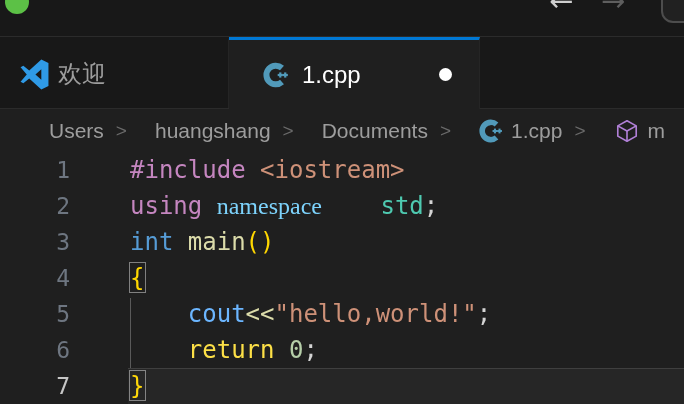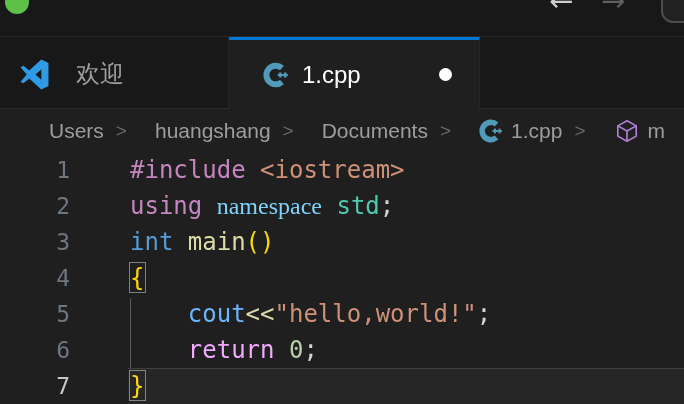--- a/index.html
+++ b/index.html
@@ -34,21 +34,21 @@
   
   .tabbar {
     display:flex; height:72px; background:#181818;
     border-bottom:1px solid #2b2b2b; position:relative; z-index:4;
   }
   .tab {
     display:flex; align-items:center; height:71px;
     border-top:3px solid transparent; border-right:1px solid #252525;
     cursor:pointer; white-space:nowrap;
   }
-  .tab-welcome { width:229px; padding-left:19px; gap:26px; }
+  .tab-welcome { width:229px; padding-left:19px; gap:8px; }
   .tab-welcome .tab-label { color:#9d9d9d; font-size:24px; }
   .tab-active {
     width:251px; padding-left:34px; gap:13px;
     background:#1f1f1f; border-top-color:#0078d4;
     height:72px; margin-bottom:-1px;
   }
   .tab-active .tab-label { color:#ffffff; font-size:24px; }
   .modified-dot {
     width:13px; height:13px; border-radius:50%; background:#ffffff;
     margin-left:auto; margin-right:27px; flex:none;
@@ -167,36 +167,36 @@
 
 <div class="editor">
   <div class="scope-guide"></div>
   <div id="code-lines">
       <div class="code-line">
         <span class="ln">1</span>
         <span class="code"><span style="color: rgb(197, 134, 192);">#include</span><span> </span><span style="color: rgb(206, 145, 120);">&lt;iostream&gt;</span></span>
       </div>
       <div class="code-line">
         <span class="ln">2</span>
-        <span class="code"><span style="color: rgb(197, 134, 192);">using</span><span> </span><span style="color: #7dd3fc; font-family: Liberation Serif, serif;">namespace</span><span> </span><span style="color: rgb(78, 201, 176);">std</span><span style="color: rgb(212, 212, 212);">;</span></span>
+        <span class="code"><span style="color: rgb(197, 134, 192);">using</span><span> </span><span style="color: #7dd3fc; font-family: Liberation Serif, serif;">namespace</span><span> </span><span style="color: rgb(78, 201, 176); margin-left: 44px;">std</span><span style="color: rgb(212, 212, 212);">;</span></span>
       </div>
       <div class="code-line">
         <span class="ln">3</span>
         <span class="code"><span style="color: rgb(86, 156, 214); text-align: center;">int</span><span> </span><span style="color: rgb(220, 220, 170); text-align: center;">main</span><span style="color: rgb(255, 215, 0);">()</span></span>
       </div>
       <div class="code-line">
         <span class="ln">4</span>
         <span class="code"><span class="bracket-match" style="color: rgb(255, 215, 0);">{</span></span>
       </div>
       <div class="code-line">
         <span class="ln">5</span>
         <span class="code"><span>    </span><span style="color: rgb(108, 182, 255);">cout</span><span style="color: rgb(220, 220, 170);">&lt;&lt;</span><span style="color: rgb(206, 145, 120);">"hello,world!"</span><span style="color: rgb(212, 212, 212);">;</span></span>
       </div>
       <div class="code-line">
         <span class="ln">6</span>
-        <span class="code"><span>    </span><span style="color: #f0abfc;">return</span><span> </span><span style="color: rgb(181, 206, 168);">0</span><span style="color: rgb(212, 212, 212);">;</span></span>
+        <span class="code"><span>    </span><span style="color: #fde047;">return</span><span> </span><span style="color: rgb(181, 206, 168);">0</span><span style="color: rgb(212, 212, 212);">;</span></span>
       </div>
       <div class="code-line current">
         <span class="ln">7</span>
         <span class="code"><span class="bracket-match" style="color: rgb(255, 215, 0);">}</span></span>
       </div>
     </div>
 </div>
 
 </body></html>

